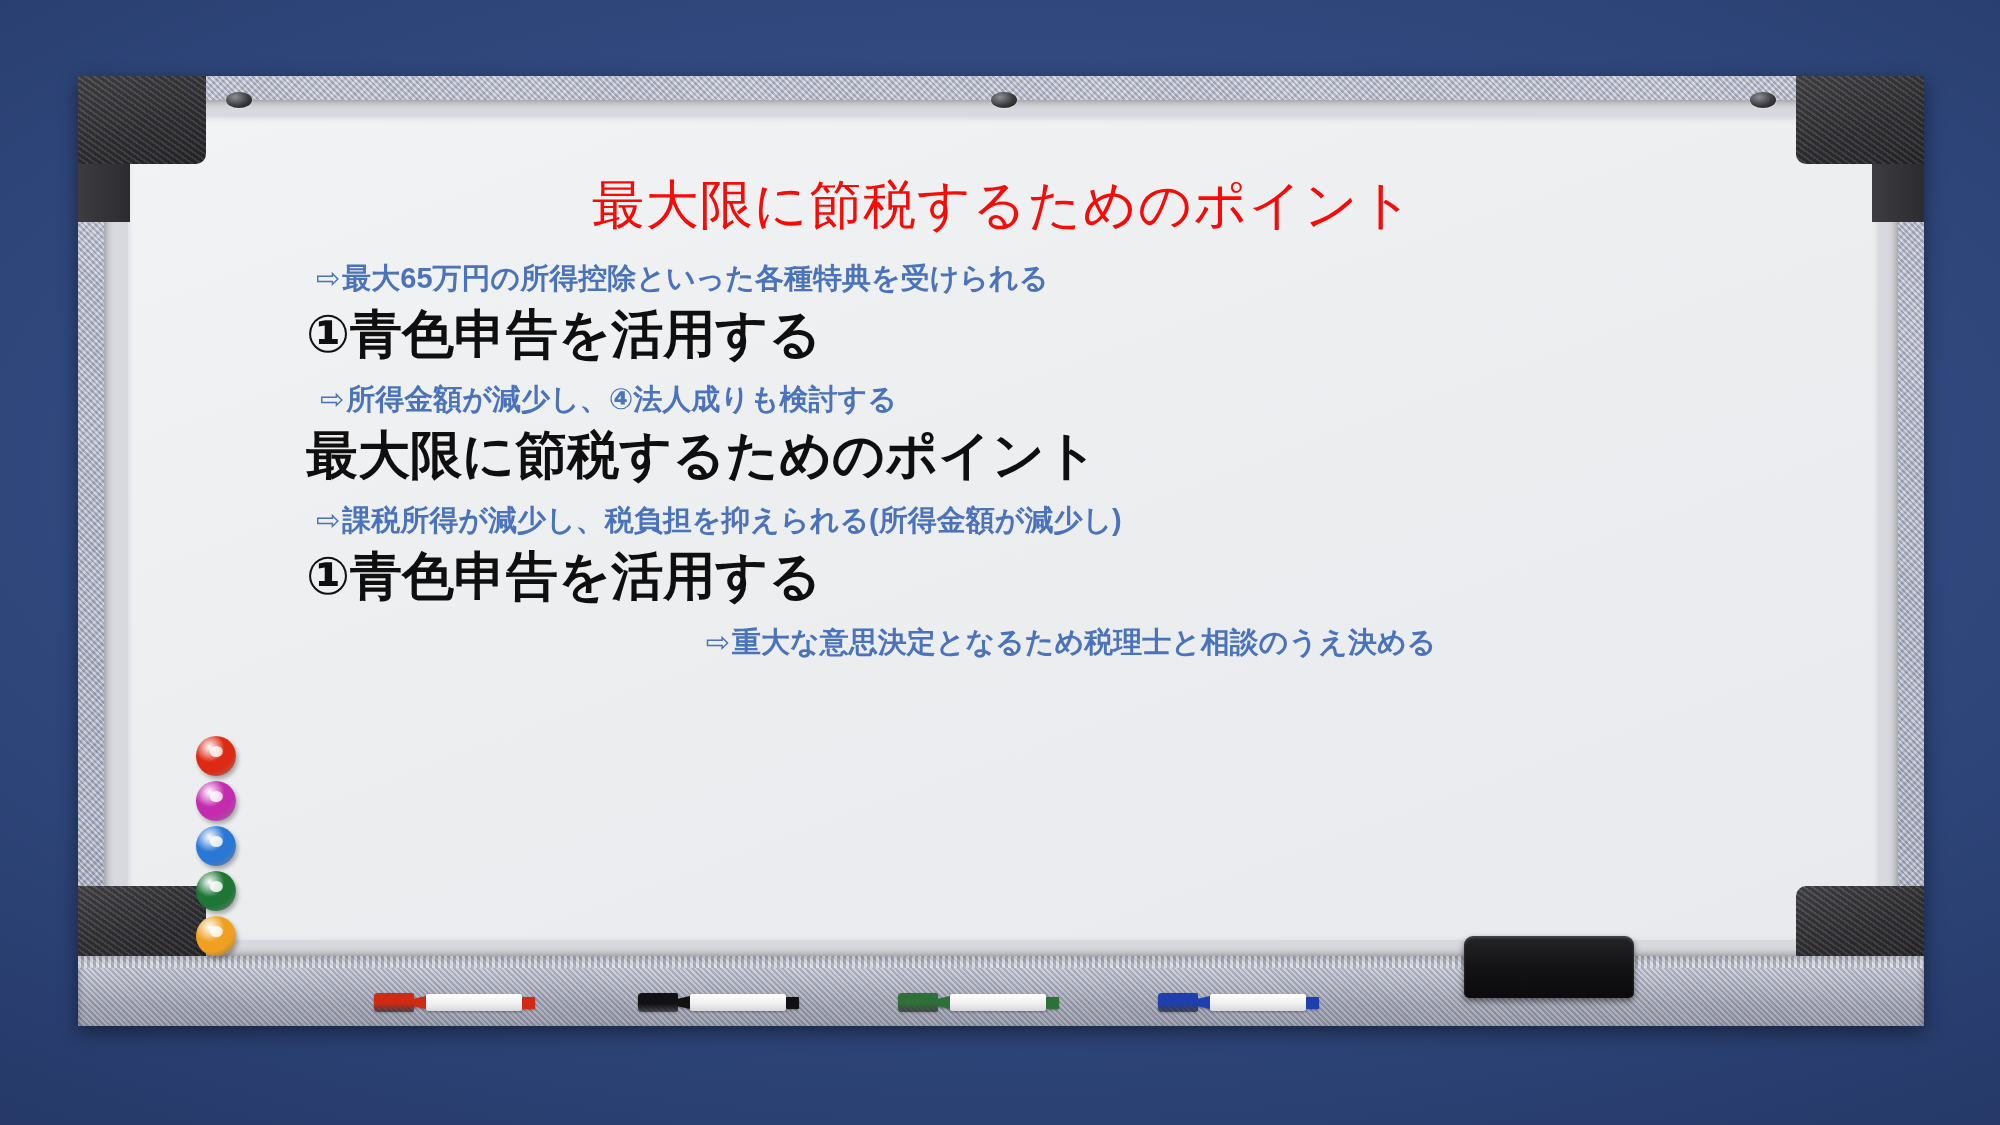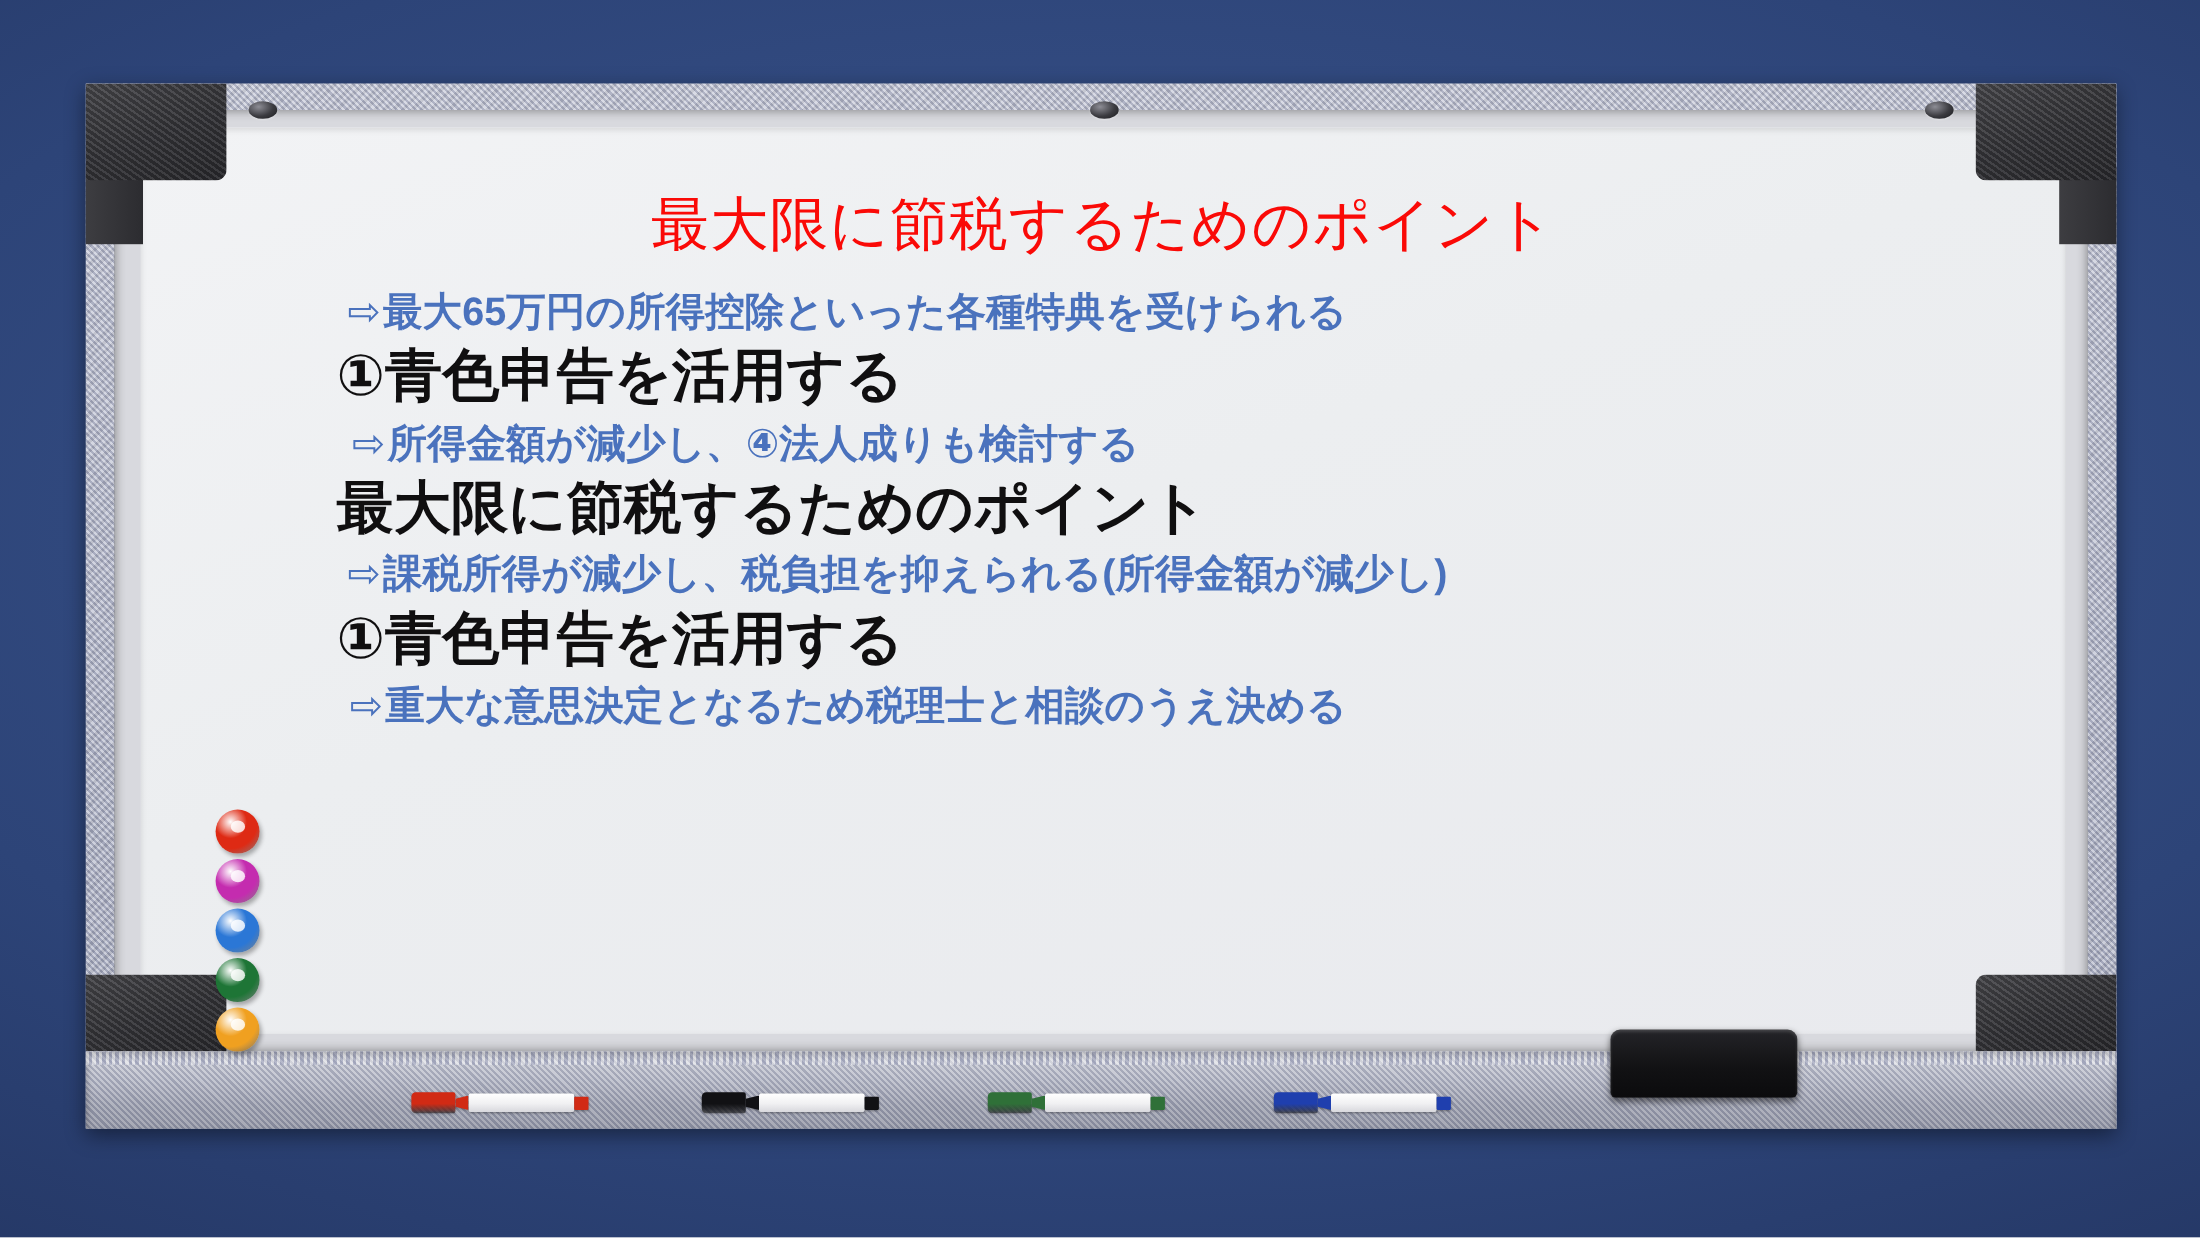--- a/index.html
+++ b/index.html
@@ -193,35 +193,35 @@
     color: #100f10;
     font-weight: 800;
     font-size: 52px;
     line-height: 1.16;
     white-space: nowrap;
   }
 
   .point-sub {
     color: #4a72bd;
     font-weight: 800;
-    font-size: 36px;
+    font-size: 29px;
     line-height: 1.2;
-    margin-top: 8px;
+    margin-top: 18px;
     padding-left: 10px;
     white-space: nowrap;
   }
   .point-sub .arrow {
     font-weight: 400;
     margin-right: 2px;
   }
 
   
   .point:nth-child(2) .point-sub { padding-left: 14px; }
   .point:nth-child(3) .point-sub { padding-left: 10px; }
-  .point:nth-child(4) .point-sub { padding-left: 12px; }
+  .point:nth-child(4) .point-sub { padding-left: 12px; text-align: center; }
 
   
   .footer {
     position: absolute;
     left: 0; right: 0;
     bottom: 26px;
     text-align: center;
     color: #d8deee;
     font-size: 31px;
     letter-spacing: 1.2px;

